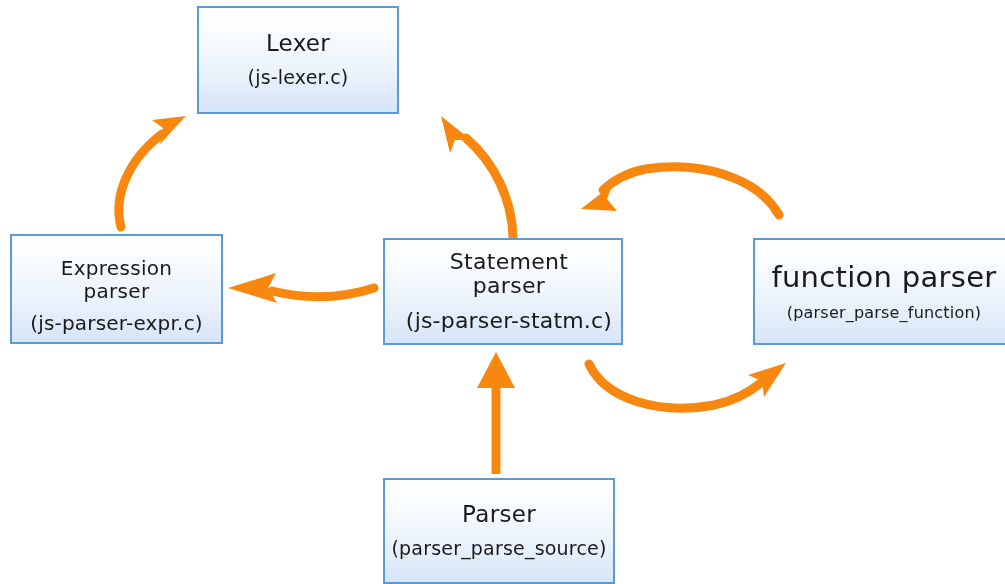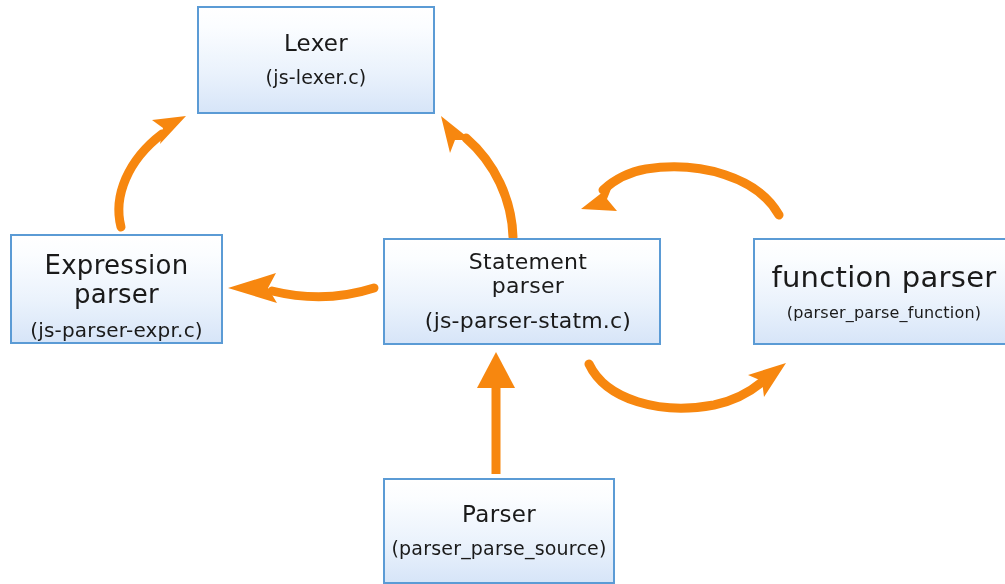--- a/index.html
+++ b/index.html
@@ -43,27 +43,27 @@
     letter-spacing: 0.3px;
     white-space: pre-line;
   }
   .node .sub {
     font-size: 19px;
     letter-spacing: 0.2px;
     margin-top: 10px;
   }
 
   
-  #node-lexer      { left: 197px; top: 6px;   width: 238px; height: 108px; }
+  #node-lexer      { left: 197px; top: 6px;   width: 202px; height: 108px; }
   #node-expr       { left: 10px;  top: 234px; width: 213px; height: 110px; }
-  #node-statement  { left: 383px; top: 238px; width: 278px; height: 107px; padding-left: 12px; }
+  #node-statement  { left: 383px; top: 238px; width: 240px; height: 107px; padding-left: 12px; }
   #node-function   { left: 753px; top: 238px; width: 262px; height: 107px; }
   #node-parser     { left: 383px; top: 478px; width: 232px; height: 106px; }
 
-  #node-expr .title      { font-size: 26px; margin-top: 14px; }
+  #node-expr .title      { font-size: 20px; margin-top: 14px; }
   #node-expr .sub        { font-size: 20px; }
   #node-statement .title { font-size: 22px; }
   #node-statement .sub   { font-size: 22px; }
   #node-function .title  { font-size: 29px; }
   #node-function .sub    { font-size: 16px; }
 </style>
 </head>
 <body>
 
 <div id="canvas">

